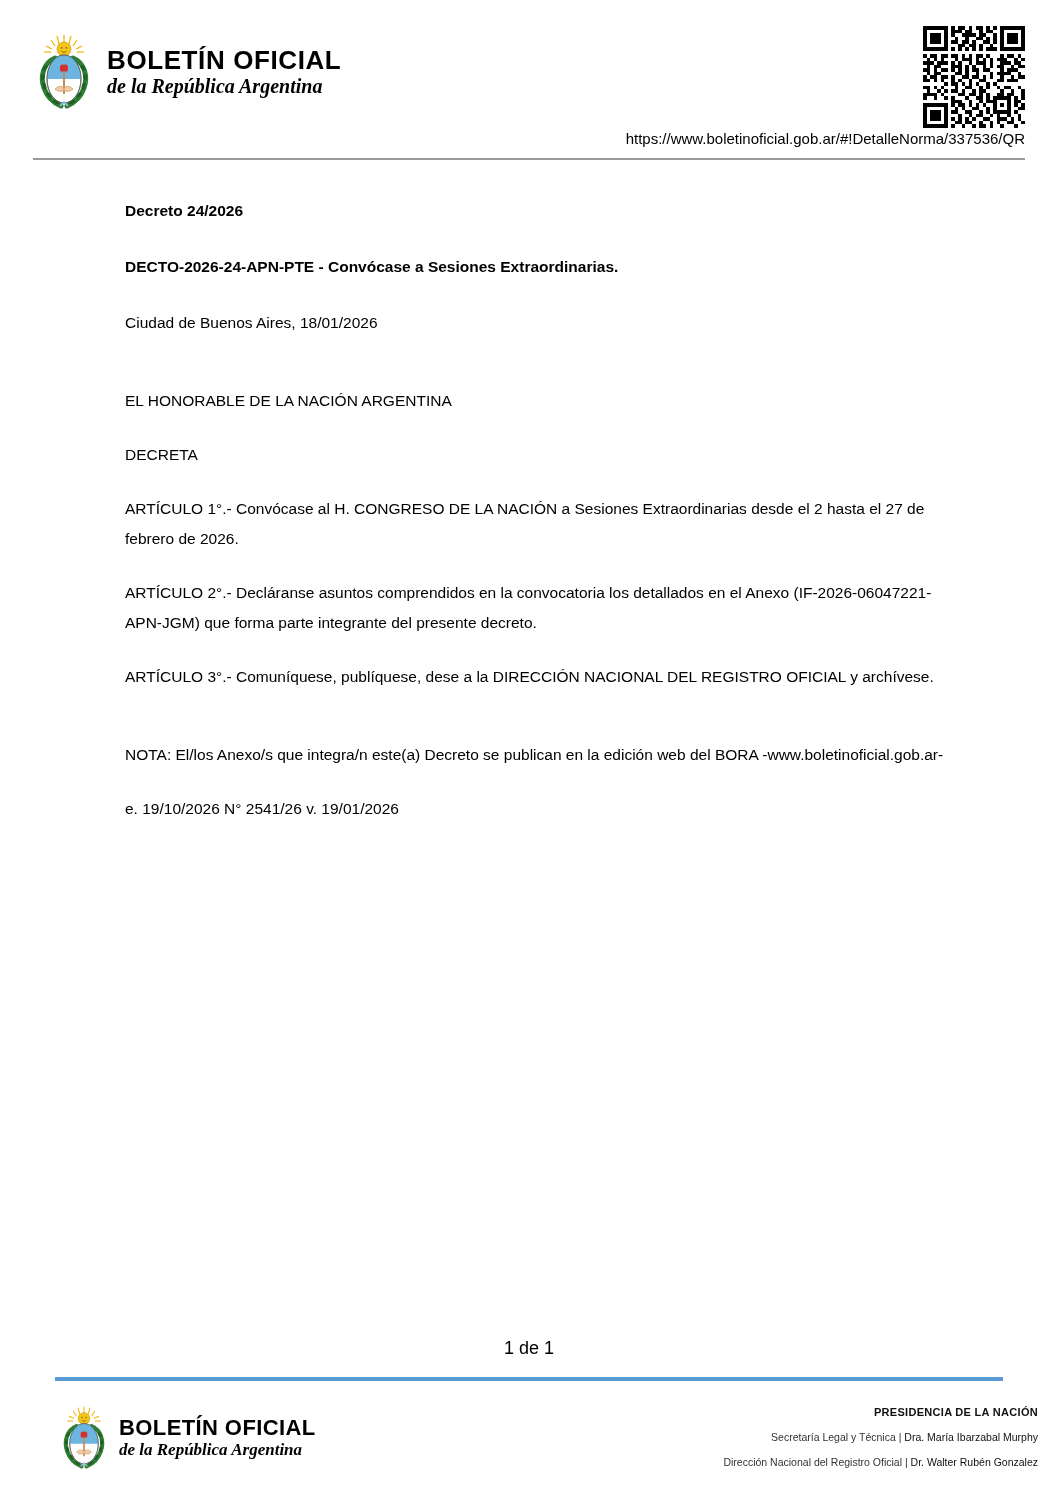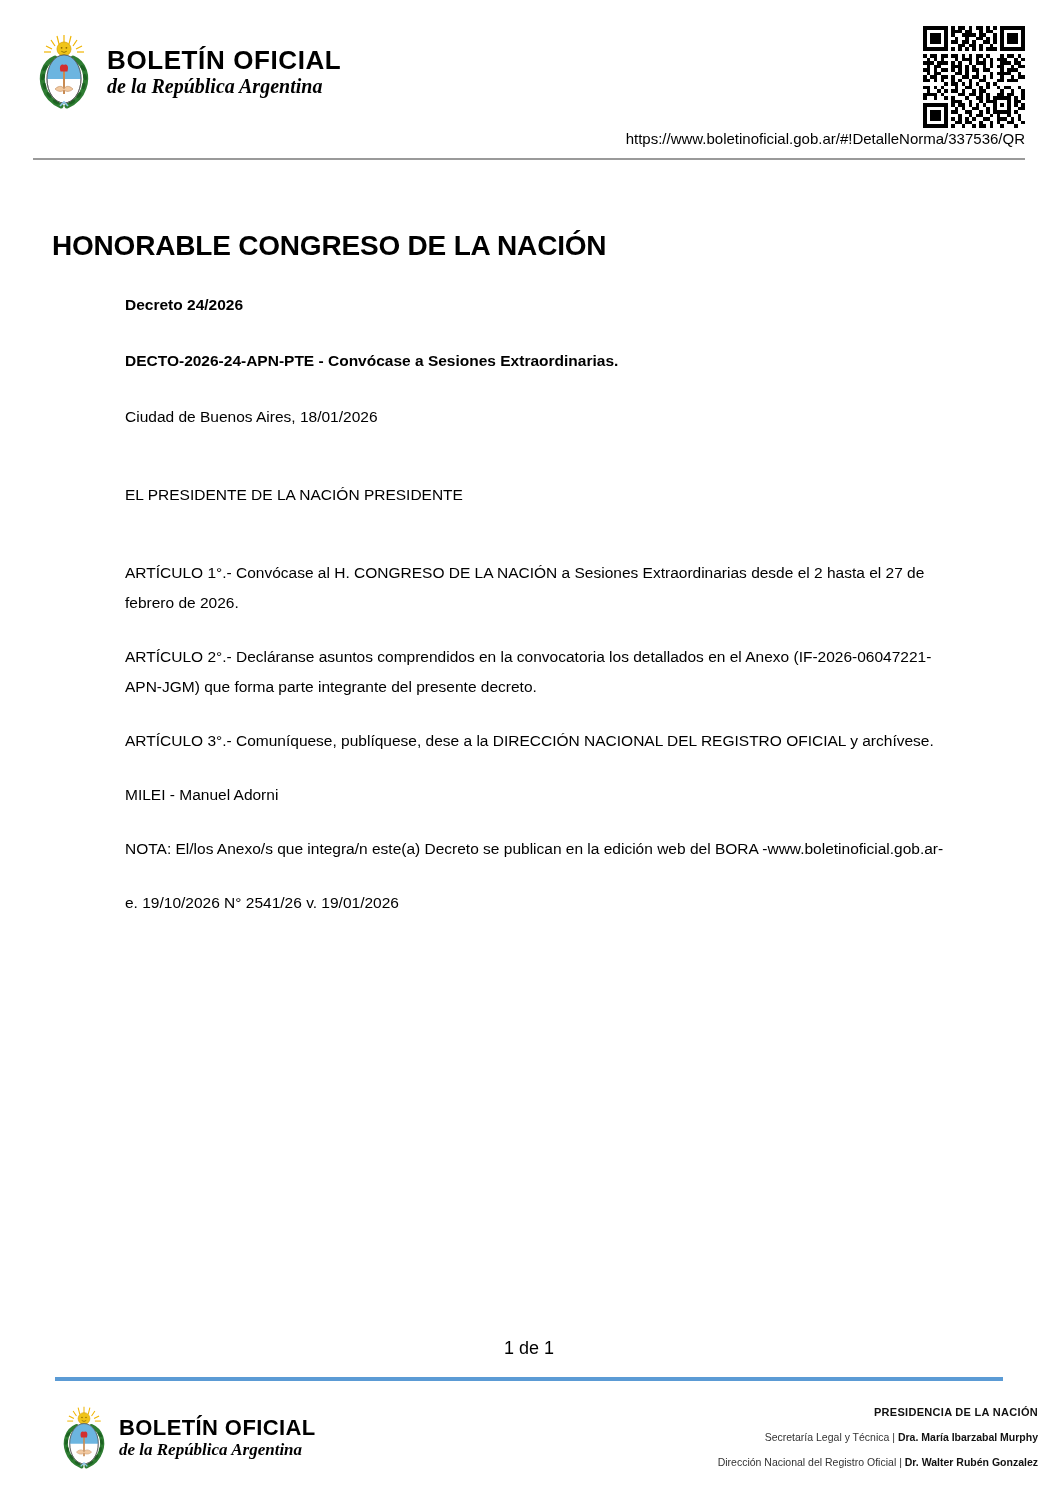--- a/index.html
+++ b/index.html
@@ -179,21 +179,21 @@
     font-weight: bold;
     letter-spacing: 0.3px;
     white-space: nowrap;
   }
   .footer-line {
     font-size: 10.5px;
     margin-top: 13px;
     white-space: nowrap;
     color: #333;
   }
-  .footer-line .name { font-weight: bold; color:#111; }
+  .footer-line .name { font-weight: normal; color:#111; }
 </style>
 </head>
 <body>
 
 <div class="page">
 
   <div class="header">
 
     <div class="header-logo">
       <span>
@@ -494,41 +494,40 @@
       </svg>
     </div>
 
     <div class="qr-url">https://www.boletinoficial.gob.ar/#!DetalleNorma/337536/QR</div>
 
     <div class="header-rule"></div>
   </div>
 
   <div class="content">
 
-    <h1 class="doc-title">HONORABLE CONGRESO DE LA NACIÓN</h1>
 
     <div class="body-block">
       <div class="sp-28"></div>
       <p class="para bold">Decreto 24/2026</p>
       <div class="sp-26"></div>
       <p class="para bold">DECTO-2026-24-APN-PTE - Convócase a Sesiones Extraordinarias.</p>
       <div class="sp-26"></div>
       <p class="para">Ciudad de Buenos Aires, 18/01/2026</p>
       <div class="sp-24"></div>
       <div class="sp-24"></div>
-      <p class="para">EL PRESIDENTE DE LA NACIÓN PRESIDENTE</p>
-      <div class="sp-24"></div>
+      <p class="para">EL HONORABLE DE LA NACIÓN ARGENTINA</p>
+      <div class="sp-24"></div>
+      <p class="para">DECRETA</p>
       <div class="sp-24"></div>
       <p class="para">ARTÍCULO 1°.- Convócase al H. CONGRESO DE LA NACIÓN a Sesiones Extraordinarias desde el 2 hasta el 27 de febrero de 2026.</p>
       <div class="sp-24"></div>
       <p class="para">ARTÍCULO 2°.- Decláranse asuntos comprendidos en la convocatoria los detallados en el Anexo (IF-2026-06047221-APN-JGM) que forma parte integrante del presente decreto.</p>
       <div class="sp-24"></div>
       <p class="para">ARTÍCULO 3°.- Comuníquese, publíquese, dese a la DIRECCIÓN NACIONAL DEL REGISTRO OFICIAL y archívese.</p>
       <div class="sp-24"></div>
-      <p class="para">MILEI - Manuel Adorni</p>
       <div class="sp-24"></div>
       <p class="para">NOTA: El/los Anexo/s que integra/n este(a) Decreto se publican en la edición web del BORA -www.boletinoficial.gob.ar-</p>
       <div class="sp-24"></div>
       <p class="para">e. 19/10/2026 N° 2541/26 v. 19/01/2026</p>
     </div>
   </div>
 
   <div class="page-number">1 de 1</div>
 
   <div class="footer-rule"></div>

